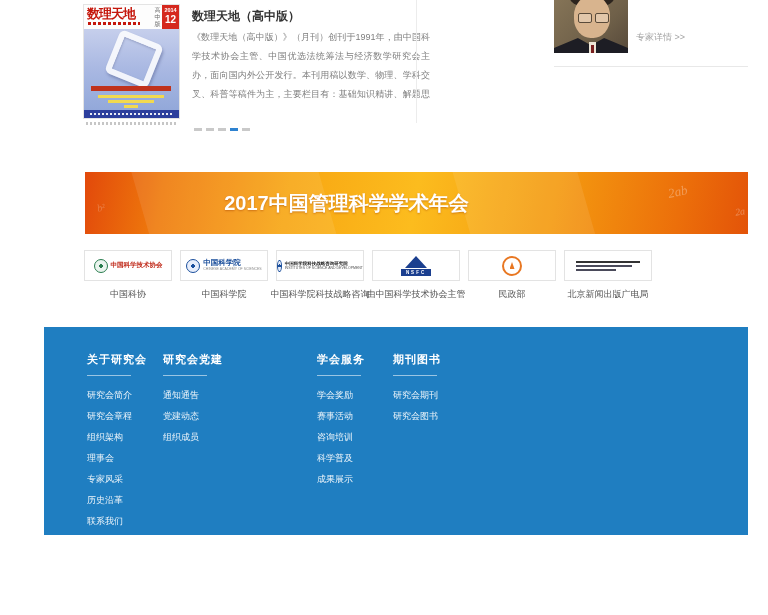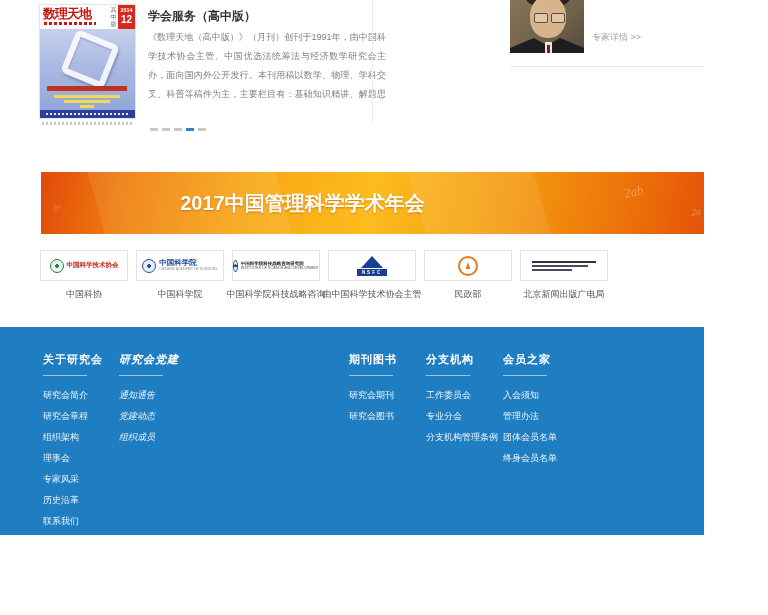--- a/index.html
+++ b/index.html
@@ -1,17 +1,17 @@
 <!DOCTYPE html>
 <html><head>
 <meta charset="utf-8">
 <style>
   html,body{margin:0;padding:0;background:#fff;}
   body{font-family:"Liberation Sans","DejaVu Sans",sans-serif;}
-  .page{position:relative;width:704px;height:615px;background:#fff;overflow:hidden;}
+  .page{position:relative;width:704px;height:615px;background:#fff;overflow:hidden;margin-left:44px;}
 
   
   .journal-cover{position:absolute;left:40px;top:5px;width:95px;height:113px;background:#fbfbfb;box-shadow:0 0 0 1px #e4e4e4;cursor:pointer;}
   .cover-top{position:absolute;left:0;top:0;right:0;height:24px;background:#fdfdfd;}
   .cover-masthead{position:absolute;left:3px;top:0;font-family:"Liberation Serif","DejaVu Serif",serif;font-weight:bold;font-size:13px;color:#c5170c;letter-spacing:-1px;white-space:nowrap;}
   .cover-masthead-sub{position:absolute;left:4px;top:17px;width:52px;height:3px;background:repeating-linear-gradient(90deg,#c5170c 0 3px,rgba(0,0,0,0) 3px 5px);}
   .cover-edition{position:absolute;right:18px;top:2px;width:7px;font-size:6px;line-height:7px;color:#6a6a6a;word-break:break-all;text-align:center;}
   .cover-date{position:absolute;right:0;top:0;width:17px;height:24px;background:#d5281e;color:#fff;text-align:center;}
   .cover-year{display:block;font-size:5.5px;font-weight:bold;line-height:7px;margin-top:2px;}
   .cover-issue{display:block;font-size:10px;font-weight:bold;line-height:11px;}
@@ -143,21 +143,21 @@
         <span class="flag flag-ph"></span>
 
       </div>
       <div class="cover-bottomstrip">
         <div class="cover-bottomticks"></div>
       </div>
     </div>
   </div>
   <div class="cover-under-caption"></div>
 
-  <div class="journal-title">学会服务（高中版）</div>
+  <div class="journal-title">数理天地（高中版）</div>
   <div class="journal-desc">《数理天地（高中版）》（月刊）创刊于1991年，由中国科学技术协会主管、中国优选法统筹法与经济数学研究会主办，面向国内外公开发行。本刊用稿以数学、物理、学科交叉、科普等稿件为主，主要栏目有：基础知识精讲、解题思想和方</div>
 
   <div class="carousel-dots">
     <span class="dot"></span>
     <span class="dot"></span>
     <span class="dot"></span>
     <span class="dot active"></span>
     <span class="dot"></span>
   </div>
 
@@ -242,50 +242,44 @@
       <div class="fc-underline"></div>
       <a class="fc-link">研究会简介</a>
       <a class="fc-link">研究会章程</a>
       <a class="fc-link">组织架构</a>
       <a class="fc-link">理事会</a>
       <a class="fc-link">专家风采</a>
       <a class="fc-link">历史沿革</a>
       <a class="fc-link">联系我们</a>
     </div>
 
-    <div class="footer-col" style="left:119px;font-style:italic;">
+    <div class="footer-col" style="left:119px;">
       <div class="fc-title">研究会党建</div>
       <div class="fc-underline"></div>
       <a class="fc-link">通知通告</a>
       <a class="fc-link">党建动态</a>
       <a class="fc-link">组织成员</a>
     </div>
 
 
+    <div class="footer-col" style="left:273px;">
+      <div class="fc-title">学会服务</div>
+      <div class="fc-underline"></div>
+      <a class="fc-link">学会奖励</a>
+      <a class="fc-link">赛事活动</a>
+      <a class="fc-link">咨询培训</a>
+      <a class="fc-link">科学普及</a>
+      <a class="fc-link">成果展示</a>
+    </div>
 
     <div class="footer-col" style="left:349px;">
       <div class="fc-title">期刊图书</div>
       <div class="fc-underline"></div>
       <a class="fc-link">研究会期刊</a>
       <a class="fc-link">研究会图书</a>
     </div>
 
-    <div class="footer-col" style="left:426px;">
-      <div class="fc-title">分支机构</div>
-      <div class="fc-underline"></div>
-      <a class="fc-link">工作委员会</a>
-      <a class="fc-link">专业分会</a>
-      <a class="fc-link">分支机构管理条例</a>
-    </div>
-
-    <div class="footer-col" style="left:503px;">
-      <div class="fc-title">会员之家</div>
-      <div class="fc-underline"></div>
-      <a class="fc-link">入会须知</a>
-      <a class="fc-link">管理办法</a>
-      <a class="fc-link">团体会员名单</a>
-      <a class="fc-link">终身会员名单</a>
-    </div>
+
 
   </div>
 
 
 </div>
 
 </body></html>

